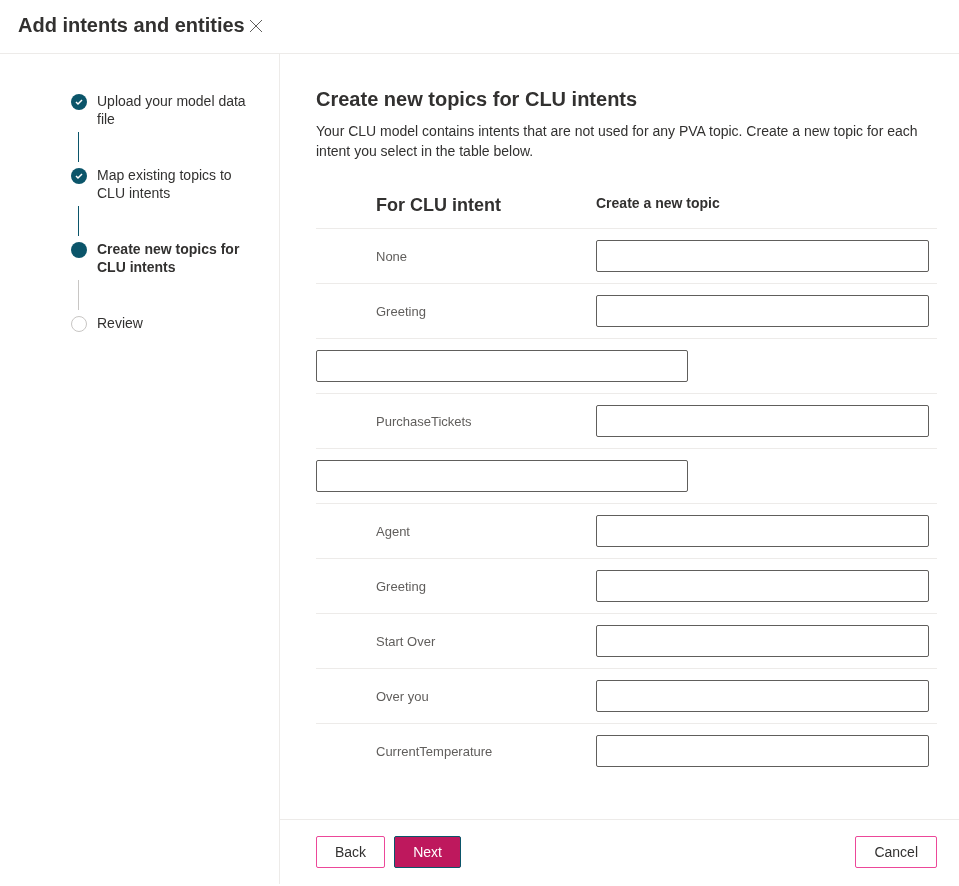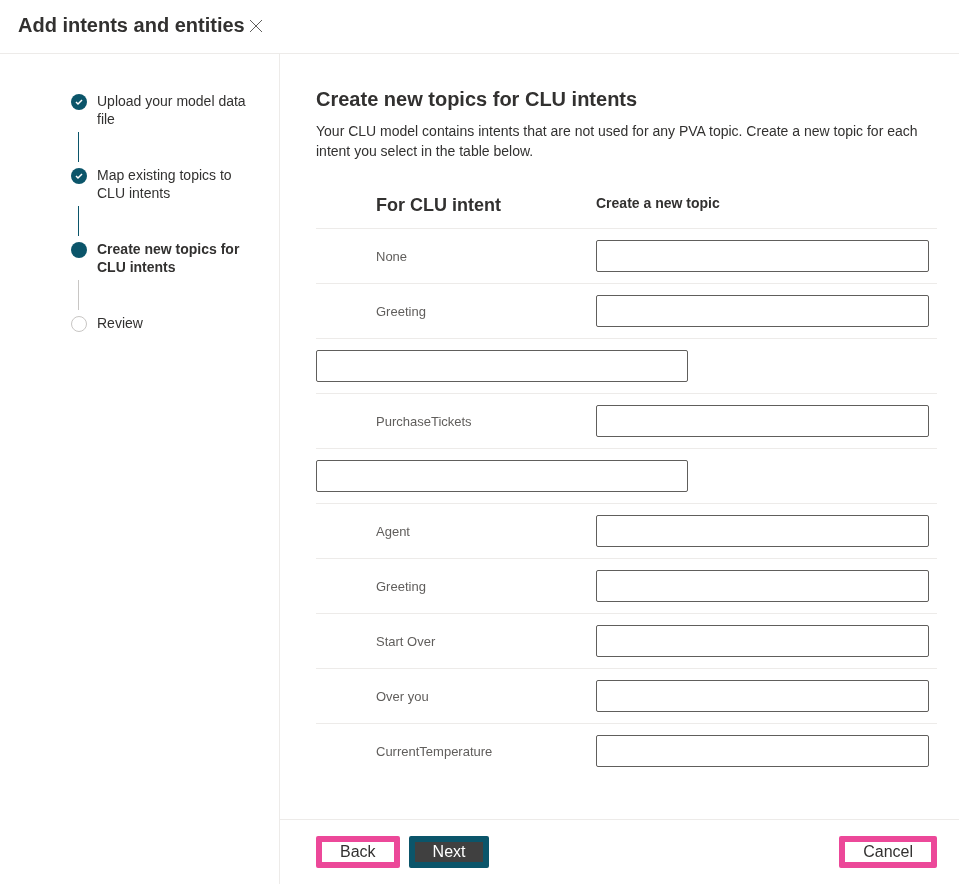--- a/index.html
+++ b/index.html
@@ -166,30 +166,30 @@
       border-top: 1px solid #edebe9;
       background: #ffffff;
     }
     .footer-left {
       display: flex;
       gap: 9px;
     }
     .btn {
       height: 32px;
       padding: 0 18px;
-      font-size: 16px;
+      font-size: 14px;
       font-family: inherit;
       border-radius: 2px;
       cursor: pointer;
-      border: 6px solid #ec4899;
+      border: 1px solid #ec4899;
       background: #ffffff;
       color: #323130;
     }
     .btn.primary {
-      background: #404040;
+      background: #be185d;
       border-color: #0b556a;
       color: #ffffff;
     }
   </style>
 </head>
 <body>
 
 <div class="header">
   <h1>Add intents and entities</h1>
   <button class="close-btn">

